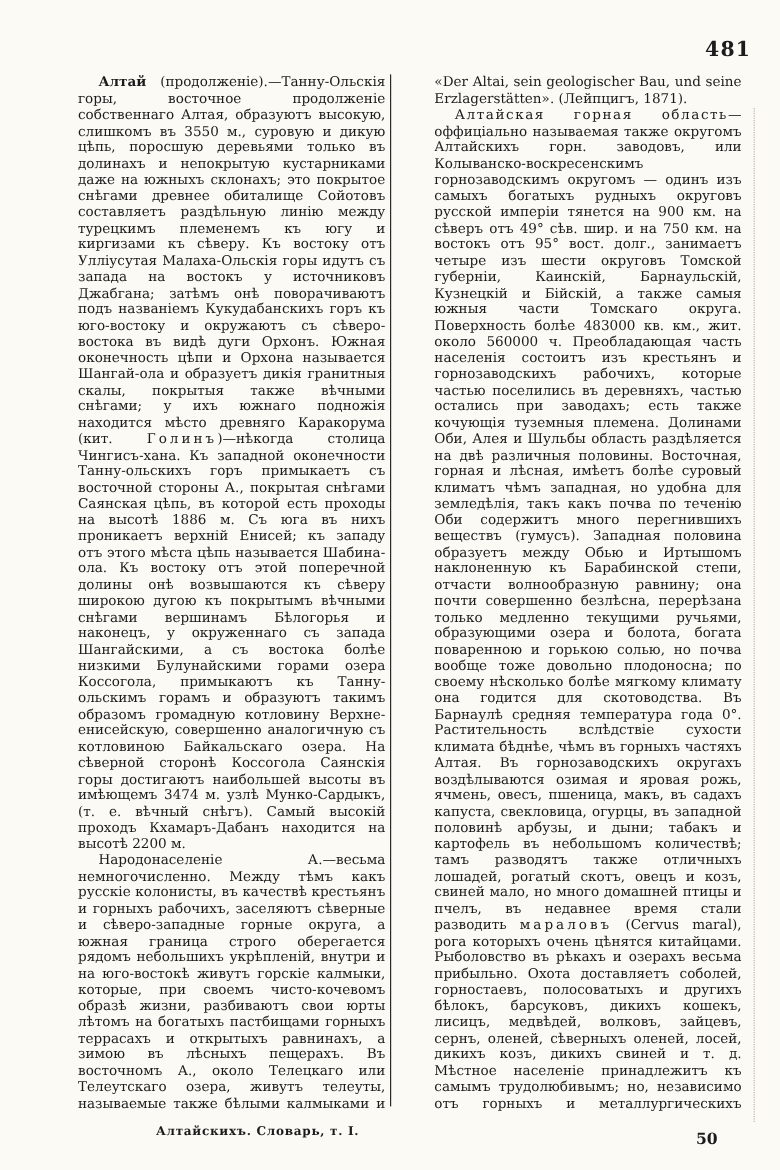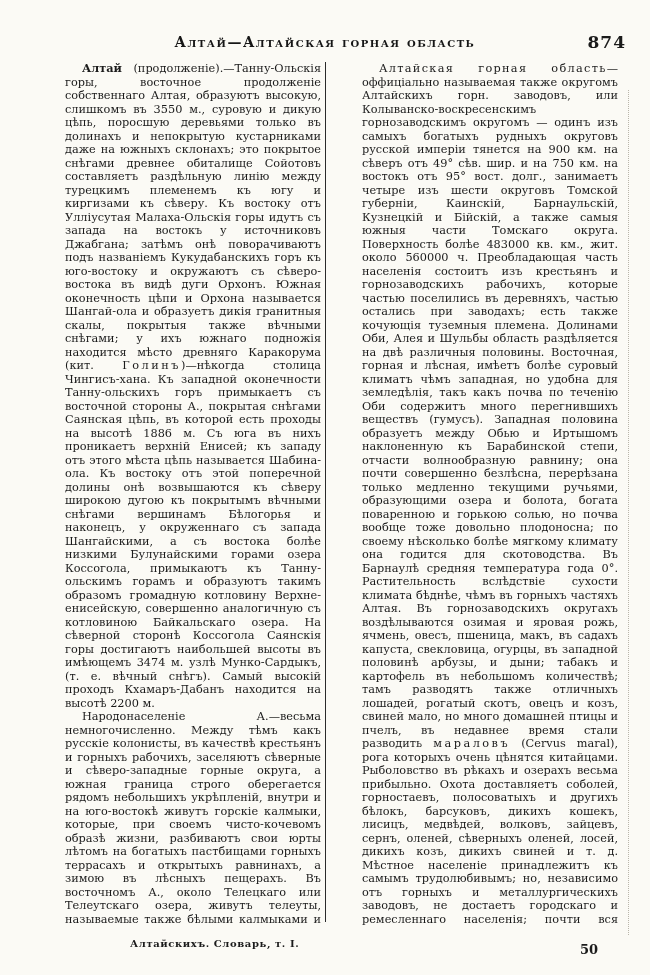--- a/index.html
+++ b/index.html
@@ -64,31 +64,31 @@
     position: absolute; right: 21px; top: 90px; height: 845px; width: 0;
     border-right: 1px dotted #b9b5aa;
   }
 </style>
 </head>
 <body>
 
 <div class="page">
 
   <div class="header">
-    <span class="running-title">Алтай—Алтайская горная область</span>
-    <span class="page-number">874</span>
+    <span class="page-number">481</span>
   </div>
 
   <div class="columns">
     <div class="column">
         <p class="para indent"><span class="seg-bold">Алтай</span><span class="seg-normal"> (продолженіе).—Танну-Ольскія горы, восточное продолженіе собственнаго Алтая, образуютъ высокую, слишкомъ въ 3550 м., суровую и дикую цѣпь, поросшую деревьями только въ долинахъ и непокрытую кустарниками даже на южныхъ склонахъ; это покрытое снѣгами древнее обиталище Сойотовъ составляетъ раздѣльную линію между турецкимъ племенемъ къ югу и киргизами къ сѣверу. Къ востоку отъ Улліусутая Малаха-Ольскія горы идутъ съ запада на востокъ у источниковъ Джабгана; затѣмъ онѣ поворачиваютъ подъ названіемъ Кукудабанскихъ горъ къ юго-востоку и окружаютъ съ сѣверо-востока въ видѣ дуги Орхонъ. Южная оконечность цѣпи и Орхона называется Шангай-ола и образуетъ дикія гранитныя скалы, покрытыя также вѣчными снѣгами; у ихъ южнаго подножія находится мѣсто древняго Каракорума (кит. </span><span class="seg-spaced">Голинъ</span><span class="seg-normal">)—нѣкогда столица Чингисъ-хана. Къ западной оконечности Танну-ольскихъ горъ примыкаетъ съ восточной стороны А., покрытая снѣгами Саянская цѣпь, въ которой есть проходы на высотѣ 1886 м. Съ юга въ нихъ проникаетъ верхній Енисей; къ западу отъ этого мѣста цѣпь называется Шабина-ола. Къ востоку отъ этой поперечной долины онѣ возвышаются къ сѣверу широкою дугою къ покрытымъ вѣчными снѣгами вершинамъ Бѣлогорья и наконецъ, у окруженнаго съ запада Шангайскими, а съ востока болѣе низкими Булунайскими горами озера Коссогола, примыкаютъ къ Танну-ольскимъ горамъ и образуютъ такимъ образомъ громадную котловину Верхне-енисейскую, совершенно аналогичную съ котловиною Байкальскаго озера. На сѣверной сторонѣ Коссогола Саянскія горы достигаютъ наибольшей высоты въ имѣющемъ 3474 м. узлѣ Мунко-Сардыкъ, (т. е. вѣчный снѣгъ). Самый высокій проходъ Кхамаръ-Дабанъ находится на высотѣ 2200 м.</span></p>
         <p class="para indent"><span class="seg-normal">Народонаселеніе А.—весьма немногочисленно. Между тѣмъ какъ русскіе колонисты, въ качествѣ крестьянъ и горныхъ рабочихъ, заселяютъ сѣверные и сѣверо-западные горные округа, а южная граница строго оберегается рядомъ небольшихъ укрѣпленій, внутри и на юго-востокѣ живутъ горскіе калмыки, которые, при своемъ чисто-кочевомъ образѣ жизни, разбиваютъ свои юрты лѣтомъ на богатыхъ пастбищами горныхъ террасахъ и открытыхъ равнинахъ, а зимою въ лѣсныхъ пещерахъ. Въ восточномъ А., около Телецкаго или Телеутскаго озера, живутъ телеуты, называемые также бѣлыми калмыками и принадлежащіе къ турецкому племени, но имѣющіе монгольскія черты лица и причисляемые русскими къ татарамъ. Они занимаются скотоводствомъ, охотою, пчеловодствомъ и собираніемъ кедровыхъ орѣховъ. На Біѣ живутъ въ небольшихъ домикахъ кумандинцы, занимающіеся скотоводствомъ и земледѣліемъ и не имѣющіе монгольскаго типа. Всѣ эти три поколѣнія—язычники шаманскаго исповѣданія. Къ первобытному населенію причисляются также, такъ наз., Каменьщики, хотя они по происхожденію, языку и религіи и принадлежатъ къ русскимъ. Они происходятъ частью отъ русскихъ крестьянъ, освободившихся посредствомъ бѣгства съ горныхъ заводовъ отъ крѣпостной зависимости. Ср. Котта,</span></p>
       </div>
     <div class="divider"></div>
     <div class="column">
+        <p class="para"><span class="seg-normal">«Der Altai, sein geologischer Bau, und seine Erzlagerstätten». (Лейпцигъ, 1871).</span></p>
         <p class="para indent"><span class="seg-bold-spaced">Алтайская горная область</span><span class="seg-normal">—оффиціально называемая также округомъ Алтайскихъ горн. заводовъ, или Колыванско-воскресенскимъ горнозаводскимъ округомъ — одинъ изъ самыхъ богатыхъ рудныхъ округовъ русской имперіи тянется на 900 км. на сѣверъ отъ 49° сѣв. шир. и на 750 км. на востокъ отъ 95° вост. долг., занимаетъ четыре изъ шести округовъ Томской губерніи, Каинскій, Барнаульскій, Кузнецкій и Бійскій, а также самыя южныя части Томскаго округа. Поверхность болѣе 483000 кв. км., жит. около 560000 ч. Преобладающая часть населенія состоитъ изъ крестьянъ и горнозаводскихъ рабочихъ, которые частью поселились въ деревняхъ, частью остались при заводахъ; есть также кочующія туземныя племена. Долинами Оби, Алея и Шульбы область раздѣляется на двѣ различныя половины. Восточная, горная и лѣсная, имѣетъ болѣе суровый климатъ чѣмъ западная, но удобна для земледѣлія, такъ какъ почва по теченію Оби содержитъ много перегнившихъ веществъ (гумусъ). Западная половина образуетъ между Обью и Иртышомъ наклоненную къ Барабинской степи, отчасти волнообразную равнину; она почти совершенно безлѣсна, перерѣзана только медленно текущими ручьями, образующими озера и болота, богата поваренною и горькою солью, но почва вообще тоже довольно плодоносна; по своему нѣсколько болѣе мягкому климату она годится для скотоводства. Въ Барнаулѣ средняя температура года 0°. Растительность вслѣдствіе сухости климата бѣднѣе, чѣмъ въ горныхъ частяхъ Алтая. Въ горнозаводскихъ округахъ воздѣлываются озимая и яровая рожь, ячмень, овесъ, пшеница, макъ, въ садахъ капуста, свекловица, огурцы, въ западной половинѣ арбузы, и дыни; табакъ и картофель въ небольшомъ количествѣ; тамъ разводятъ также отличныхъ лошадей, рогатый скотъ, овецъ и козъ, свиней мало, но много домашней птицы и пчелъ, въ недавнее время стали разводить </span><span class="seg-spaced">мараловъ</span><span class="seg-normal"> (Cervus maral), рога которыхъ очень цѣнятся китайцами. Рыболовство въ рѣкахъ и озерахъ весьма прибыльно. Охота доставляетъ соболей, горностаевъ, полосоватыхъ и другихъ бѣлокъ, барсуковъ, дикихъ кошекъ, лисицъ, медвѣдей, волковъ, зайцевъ, сернъ, оленей, сѣверныхъ оленей, лосей, дикихъ козъ, дикихъ свиней и т. д. Мѣстное населеніе принадлежитъ къ самымъ трудолюбивымъ; но, независимо отъ горныхъ и металлургическихъ заводовъ, не достаетъ городскаго и ремесленнаго населенія; почти вся торговля сосредоточивается въ рукахъ странствующихъ купцовъ — разнощиковъ, т. наз. суздальцевъ, которые прибываютъ ежегодно въ Алтай изъ Московской и Владимірской губерній. Главная масса Алтая состоитъ изъ кристаллическаго и старо-седиментарнаго графитнаго камня съ различными второстепенными слоями, часто прерываемыми обширными гранитными массами, въ значительно меньшемъ количествѣ порфиромъ, чаще-же всего проникающимъ всѣ формаціи и слѣдовательно болѣе новымъ серпентиномъ, и иногда встрѣчаются блестящій графитъ и сродственные ему виды. Седиментар-</span></p>
       </div>
   </div>
 
   <span class="edition-note">Алтайскихъ. Словарь, т. I.</span>
   <span class="signature">50</span>
 
   <div class="page-edge"></div>
 </div>
 

